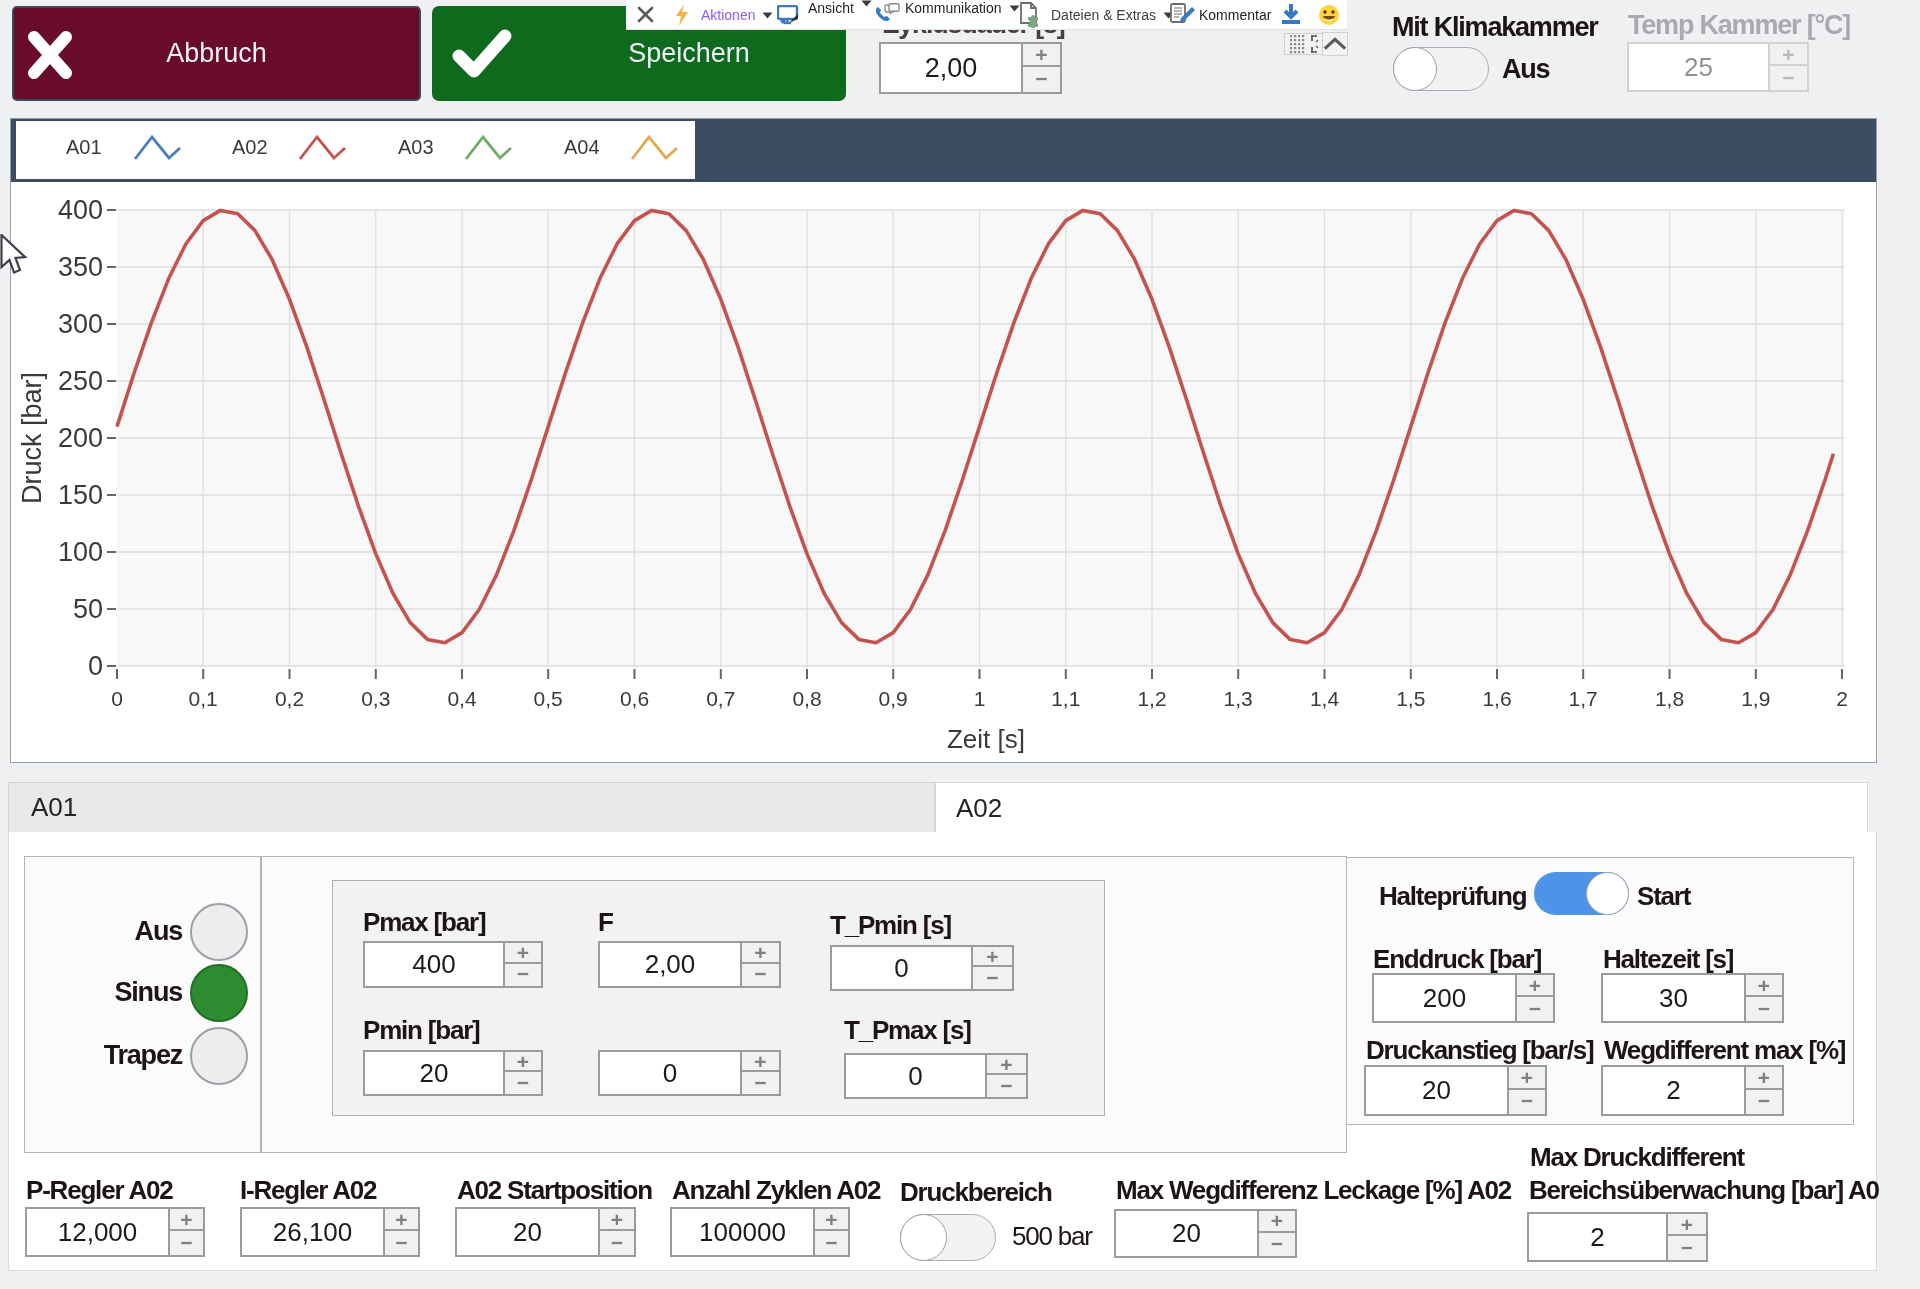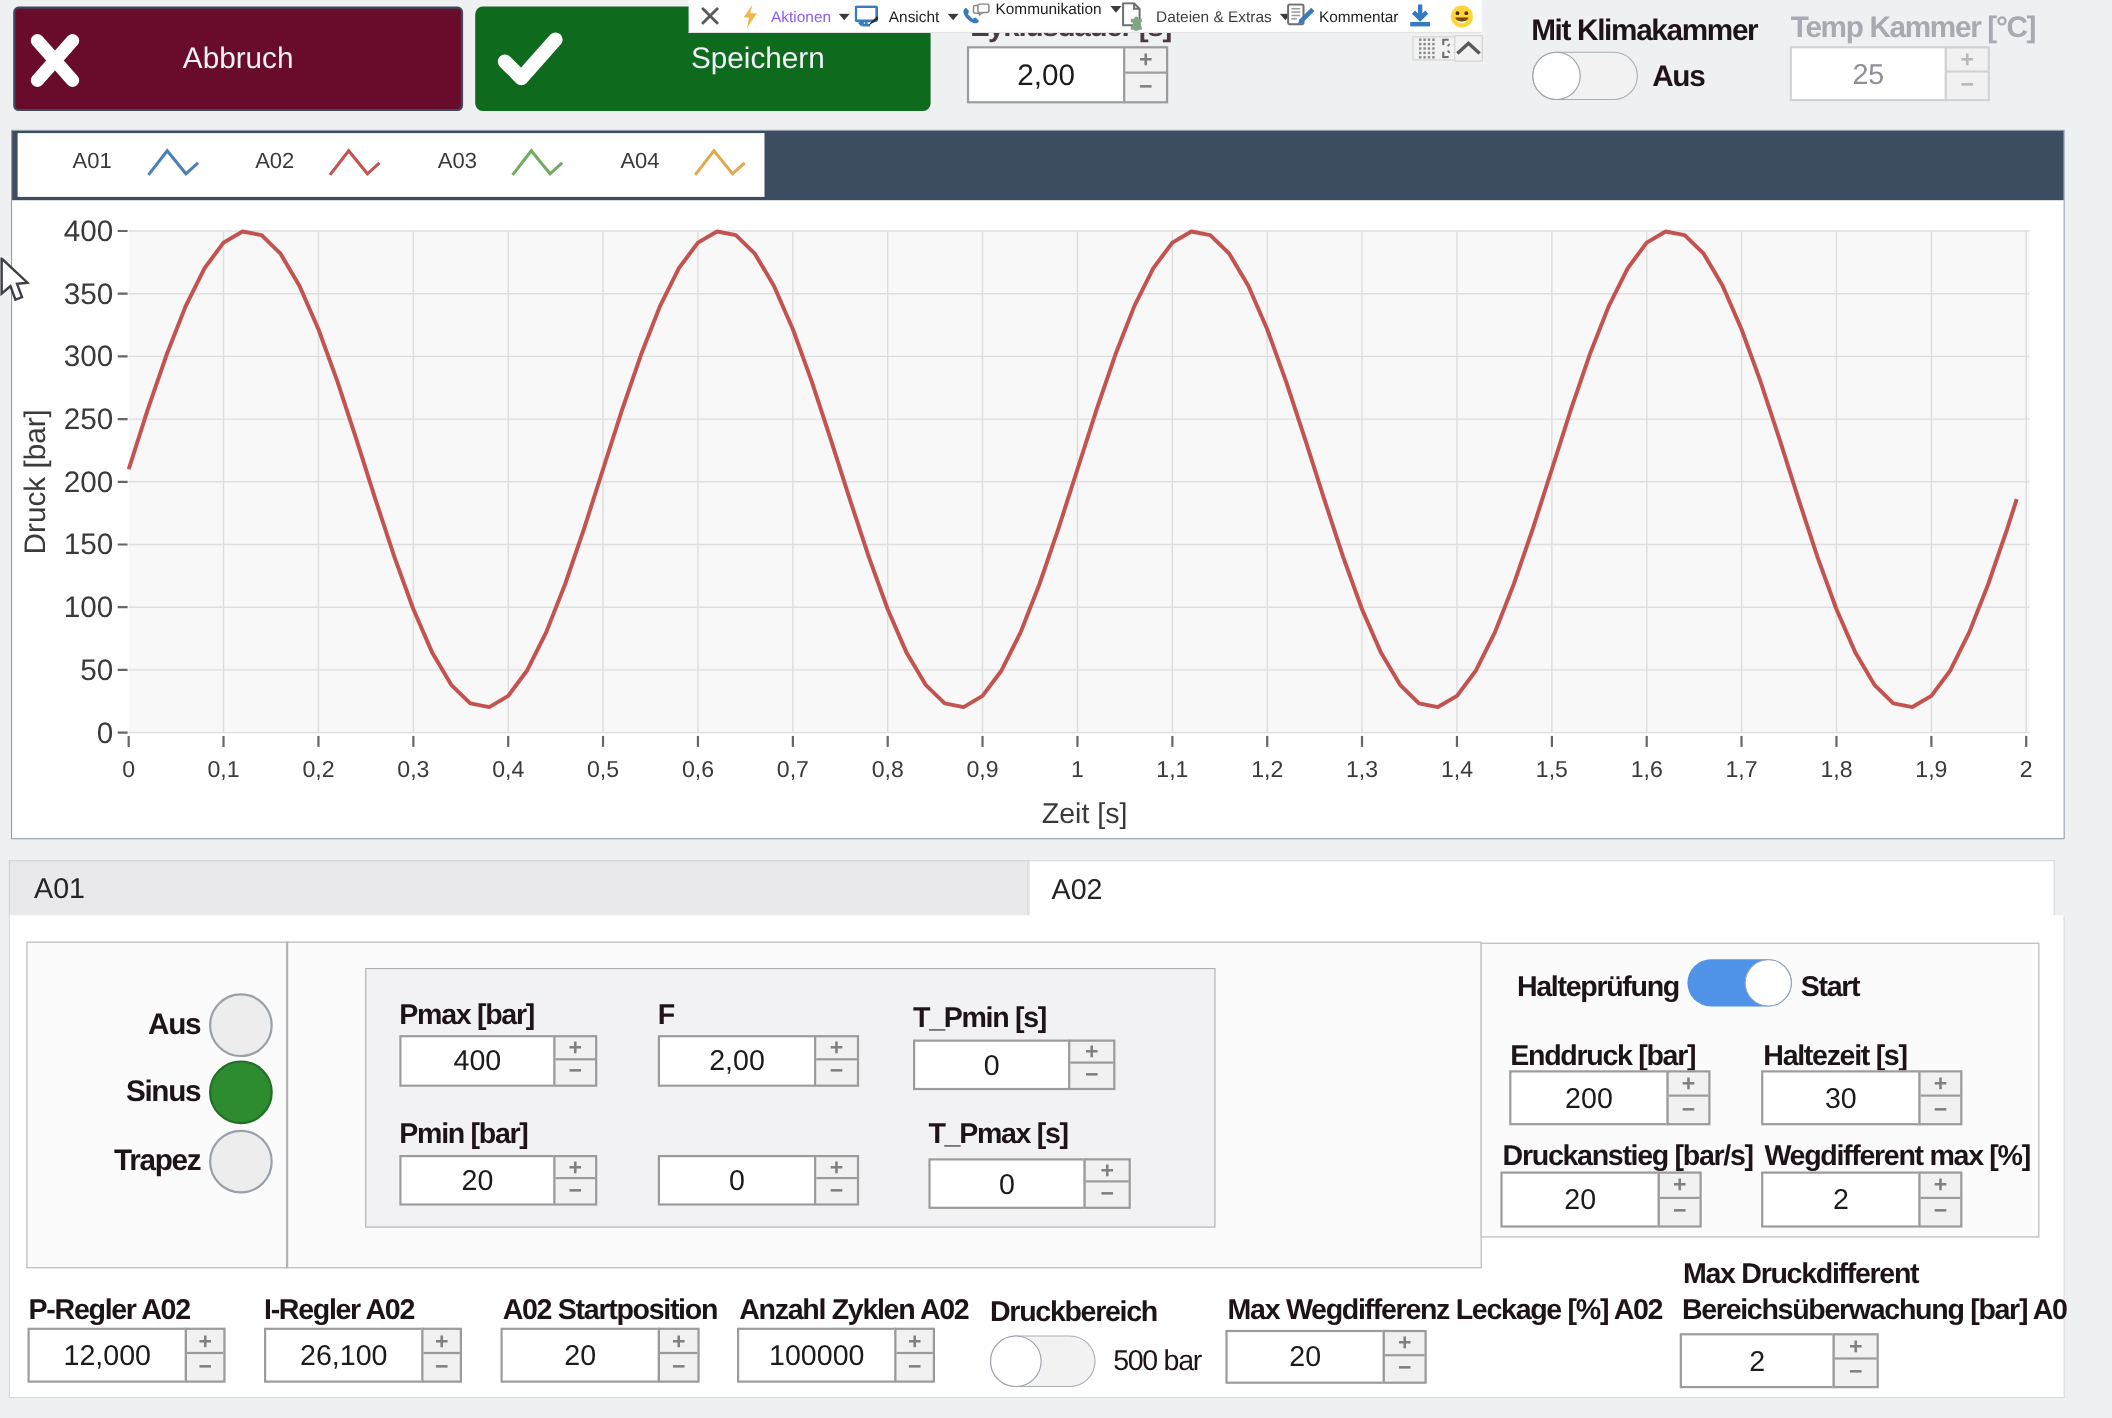--- a/index.html
+++ b/index.html
@@ -31,21 +31,21 @@
     <div style="position:absolute;left:75px;top:0;height:30px;display:flex;align-items:center;font-size:14px;color:#8b5cf6;white-space:nowrap">Aktionen<svg width="11" height="7" viewBox="0 0 11 7" style="margin-left:7px">
         <path d="M0.5 0.5 L10.5 0.5 L5.5 6.5 Z" fill="#3c3c3c"></path>
       </svg></div>
     <div style="position:absolute;left:151px;top:5px"><svg width="23" height="20" viewBox="0 0 23 20">
         <rect x="1" y="1" width="19" height="13" rx="1.5" fill="none" stroke="#3a7bbf" stroke-width="2.4"></rect>
         <path d="M7 18 L14 18" stroke="#3a7bbf" stroke-width="2.4"></path>
         <path d="M10.5 14 L10.5 18" stroke="#3a7bbf" stroke-width="2.4"></path>
         <path d="M21 9 L14 16 L13 18 L21 13 Z" fill="#2b2b2b"></path>
         <path d="M3 16 C5 14 8 14 9 16 L6 19 Z" fill="#3a7bbf"></path>
       </svg></div>
-    <div style="position:absolute;left:182px;top:0;height:30px;display:flex;align-items:center;font-size:14px;color:#1e1e1e;white-space:nowrap">Ansicht<svg width="11" height="7" viewBox="0 0 11 7" style="margin-left:7px">
+    <div style="position:absolute;left:182px;top:0;height:30px;display:flex;align-items:flex-start;font-size:14px;color:#1e1e1e;white-space:nowrap">Ansicht<svg width="11" height="7" viewBox="0 0 11 7" style="margin-left:7px">
         <path d="M0.5 0.5 L10.5 0.5 L5.5 6.5 Z" fill="#3c3c3c"></path>
       </svg></div>
     <div style="position:absolute;left:248px;top:3px"><svg width="26" height="24" viewBox="0 0 26 24">
         <path d="M3 11 C1 8 2 5 4 4 L7 7 L6 10 L10 14 L13 13 L16 16 C15 18 12 19 9 17 C6 15 4 13 3 11 Z" fill="#3a7bbf"></path>
         <rect x="11" y="2" width="9" height="7" rx="1.5" fill="#fff" stroke="#8a8a8a" stroke-width="1.4"></rect>
         <rect x="15" y="0.7" width="10" height="7.6" rx="1.5" fill="#fff" stroke="#8a8a8a" stroke-width="1.4"></rect>
         <path d="M17 8.3 L16 11 L19 8.3" fill="#fff" stroke="#8a8a8a" stroke-width="1.2"></path>
       </svg></div>
     <div style="position:absolute;left:279px;top:0;height:16px;display:flex;align-items:center;font-size:14px;color:#1e1e1e;white-space:nowrap">Kommunikation<svg width="11" height="7" viewBox="0 0 11 7" style="margin-left:7px">
         <path d="M0.5 0.5 L10.5 0.5 L5.5 6.5 Z" fill="#3c3c3c"></path>

